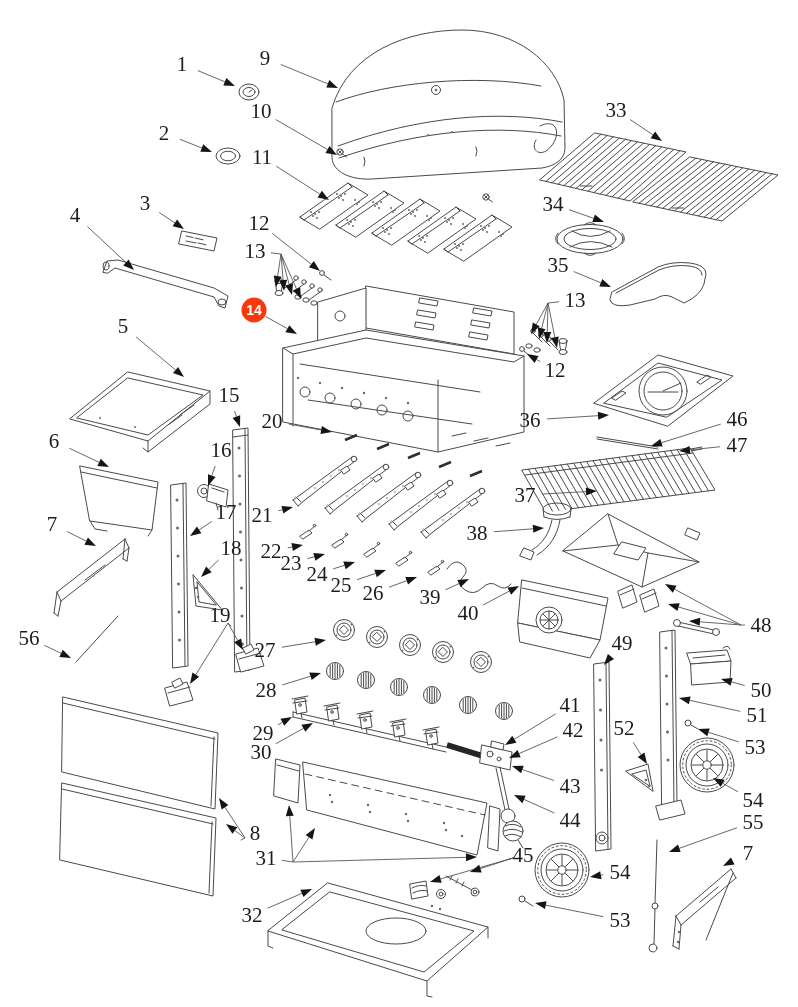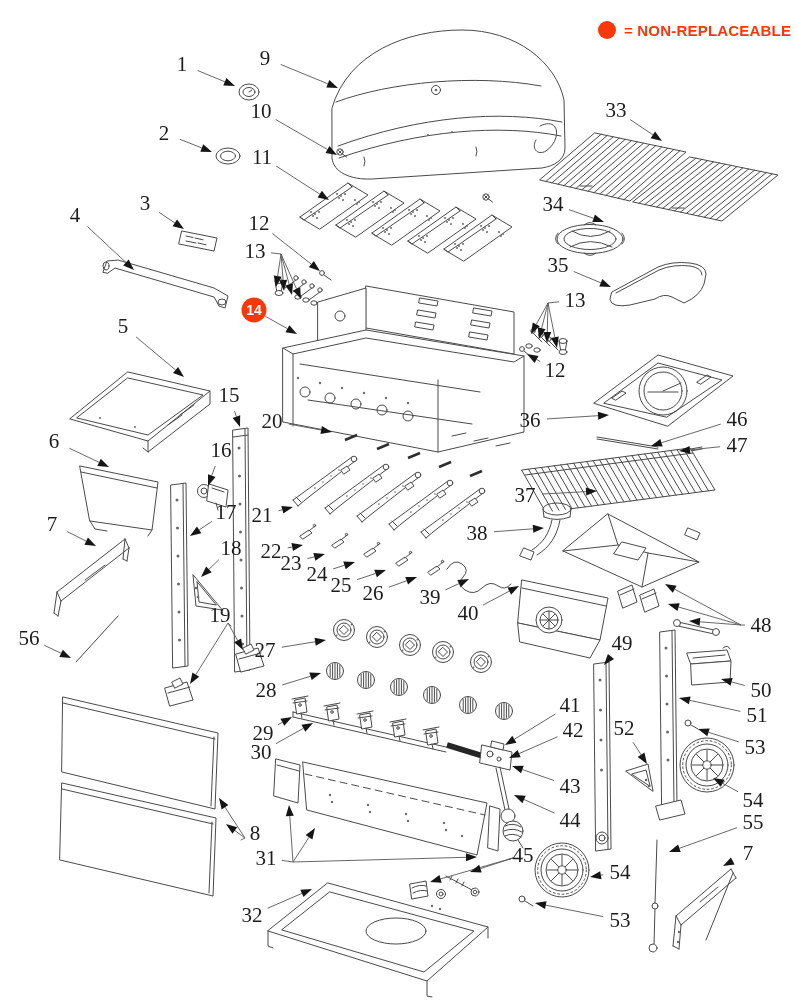--- a/index.html
+++ b/index.html
@@ -907,18 +907,14 @@
           <text x="753" y="829" text-anchor="middle" class="co">55</text>
         </g>
         <g>
           <line x1="732.9173143790118" y1="860.8429965229138" x2="732.7593848135806" y2="860.9251198969381" class="lead"></line>
           <polygon points="723,866 730.9139738670126,857.3762526919998 734.6047957601486,864.4739871018764" class="ah"></polygon>
           <text x="748" y="860" text-anchor="middle" class="co">7</text>
         </g>
       </g>
 </svg>
 
-<div id="legend">
-  <span class="dot-mark" style="background: rgb(248, 56, 11);"></span>
-  <span class="legend-text" style="color: rgb(248, 56, 11);">= NON-REPLACEABLE</span>
+
 </div>
 
-</div>
-
 </body></html>

